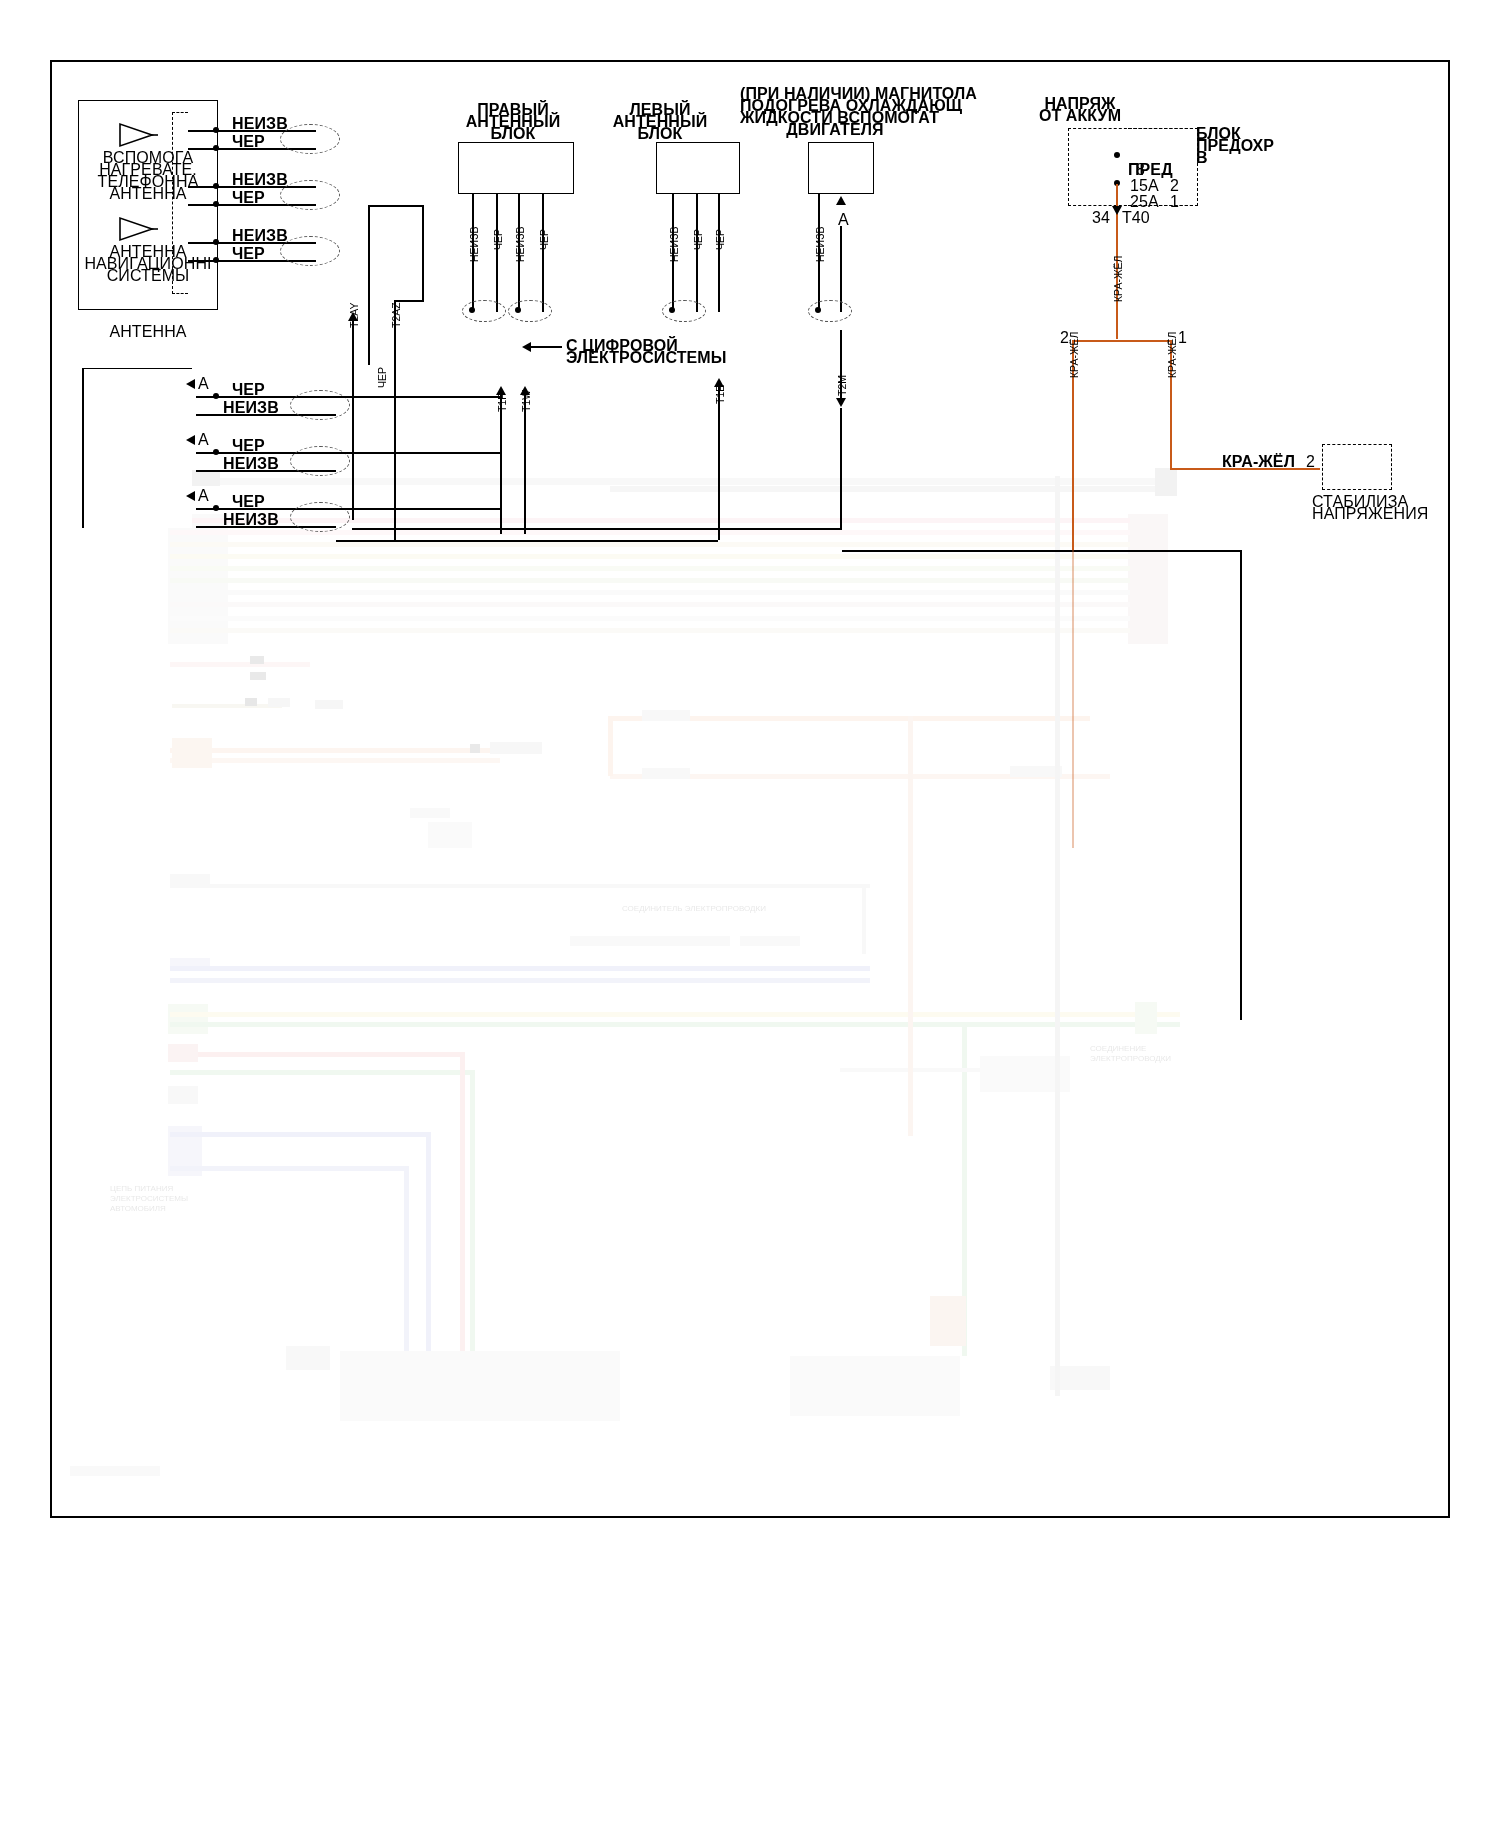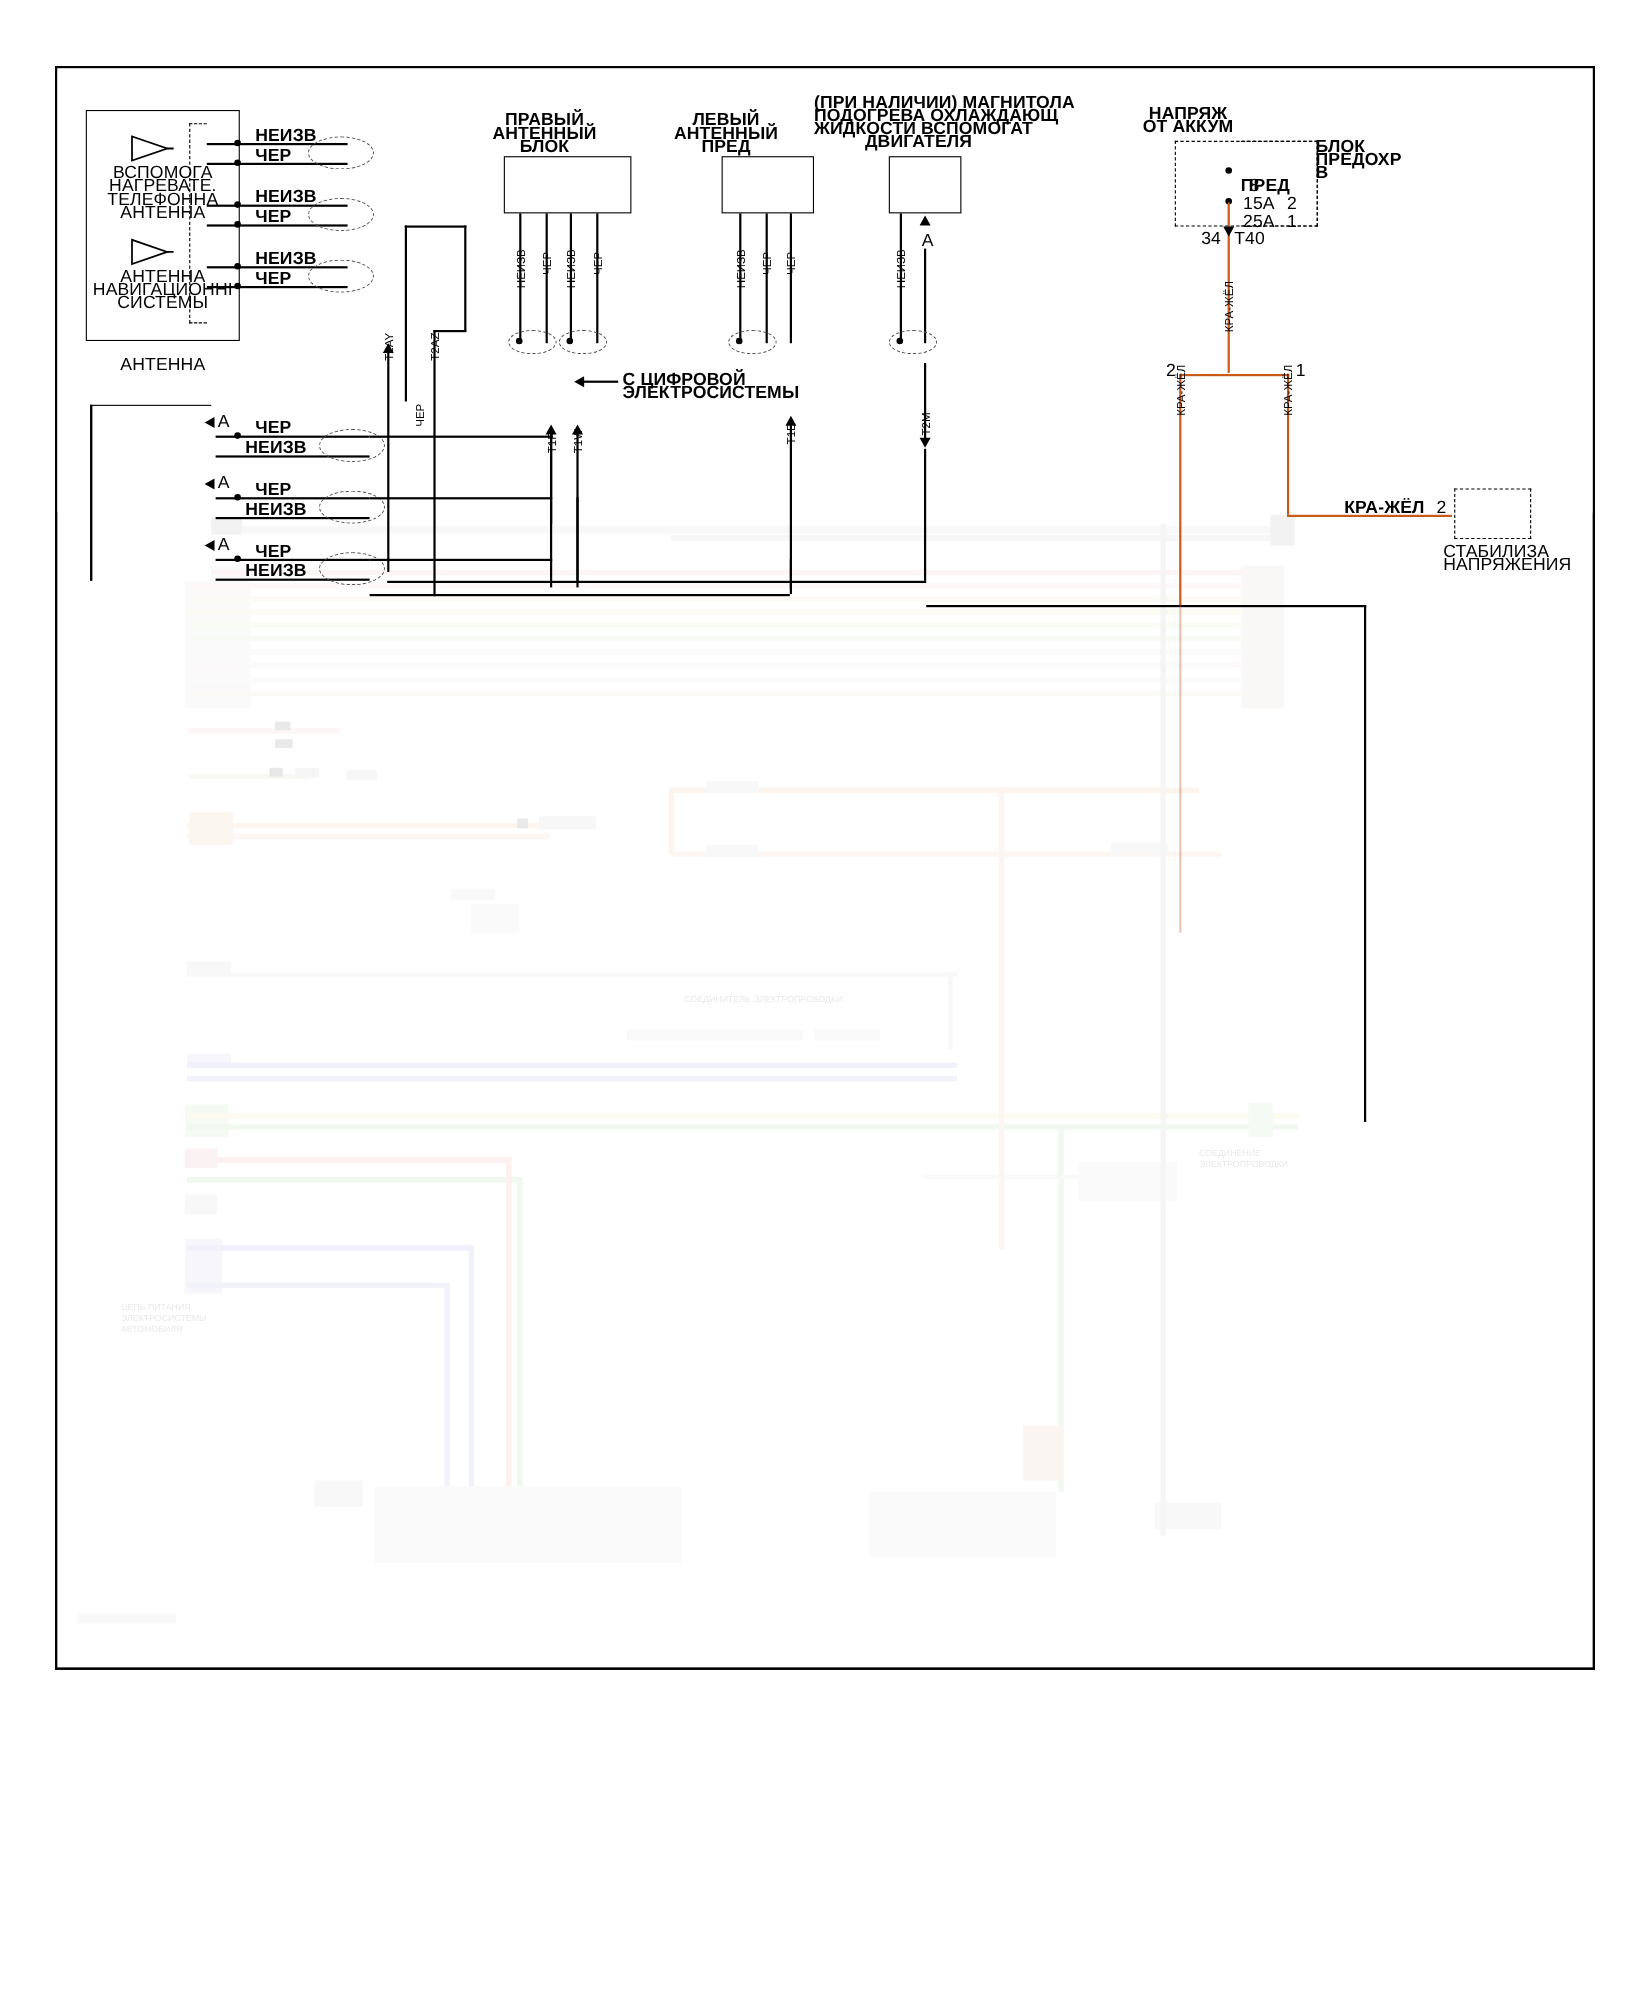--- a/index.html
+++ b/index.html
@@ -232,21 +232,21 @@
   <div class="vlbl" style="left:390px;top:328px;">T2AZ</div>
   <div class="hline" style="left:394px;top:300px;width:30px;"></div>
   <div class="vline" style="left:422px;top:205px;height:96px;"></div>
   <div class="hline" style="left:368px;top:205px;width:56px;"></div>
   <div class="vline" style="left:368px;top:205px;height:160px;"></div>
 
   <div class="vlbl" style="left:376px;top:388px;">ЧЕР</div>
 
   <div class="vline" style="left:394px;top:540px;height:0px;"></div>
 
-  <div class="lbl c b" style="left:430px;top:104px;width:130px;">ПРАВЫЙ
+  <div class="lbl c b" style="left:448px;top:104px;width:130px;">ПРАВЫЙ
 АНТЕННЫЙ
 БЛОК</div>
   <div class="box" style="left:458px;top:142px;width:116px;height:52px;"></div>
 
   <div class="vline" style="left:472px;top:194px;height:118px;"></div>
   <div class="vline" style="left:496px;top:194px;height:118px;"></div>
   <div class="vline" style="left:518px;top:194px;height:118px;"></div>
   <div class="vline" style="left:542px;top:194px;height:118px;"></div>
   <div class="vlbl" style="left:468px;top:262px;">НЕИЗВ</div>
   <div class="vlbl" style="left:492px;top:250px;">ЧЕР</div>
@@ -265,21 +265,21 @@
   <div class="vline" style="left:524px;top:394px;height:140px;"></div>
   <div class="vlbl" style="left:520px;top:412px;">T1W</div>
 
   <div class="arrL" style="left:522px;top:342px;"></div>
   <div class="hline" style="left:530px;top:346px;width:32px;"></div>
   <div class="lbl b" style="left:566px;top:340px;">С ЦИФРОВОЙ
 ЭЛЕКТРОСИСТЕМЫ</div>
 
   <div class="lbl c b" style="left:600px;top:104px;width:120px;">ЛЕВЫЙ
 АНТЕННЫЙ
-ПРЕД</div>
+БЛОК</div>
   <div class="box" style="left:656px;top:142px;width:84px;height:52px;"></div>
   <div class="vline" style="left:672px;top:194px;height:118px;"></div>
   <div class="vline" style="left:696px;top:194px;height:118px;"></div>
   <div class="vline" style="left:718px;top:194px;height:118px;"></div>
   <div class="vlbl" style="left:668px;top:262px;">НЕИЗВ</div>
   <div class="vlbl" style="left:692px;top:250px;">ЧЕР</div>
   <div class="vlbl" style="left:714px;top:250px;">ЧЕР</div>
   <div class="dot" style="left:669px;top:307px;"></div>
   <div class="ell" style="left:662px;top:300px;width:44px;height:22px;"></div>
 

